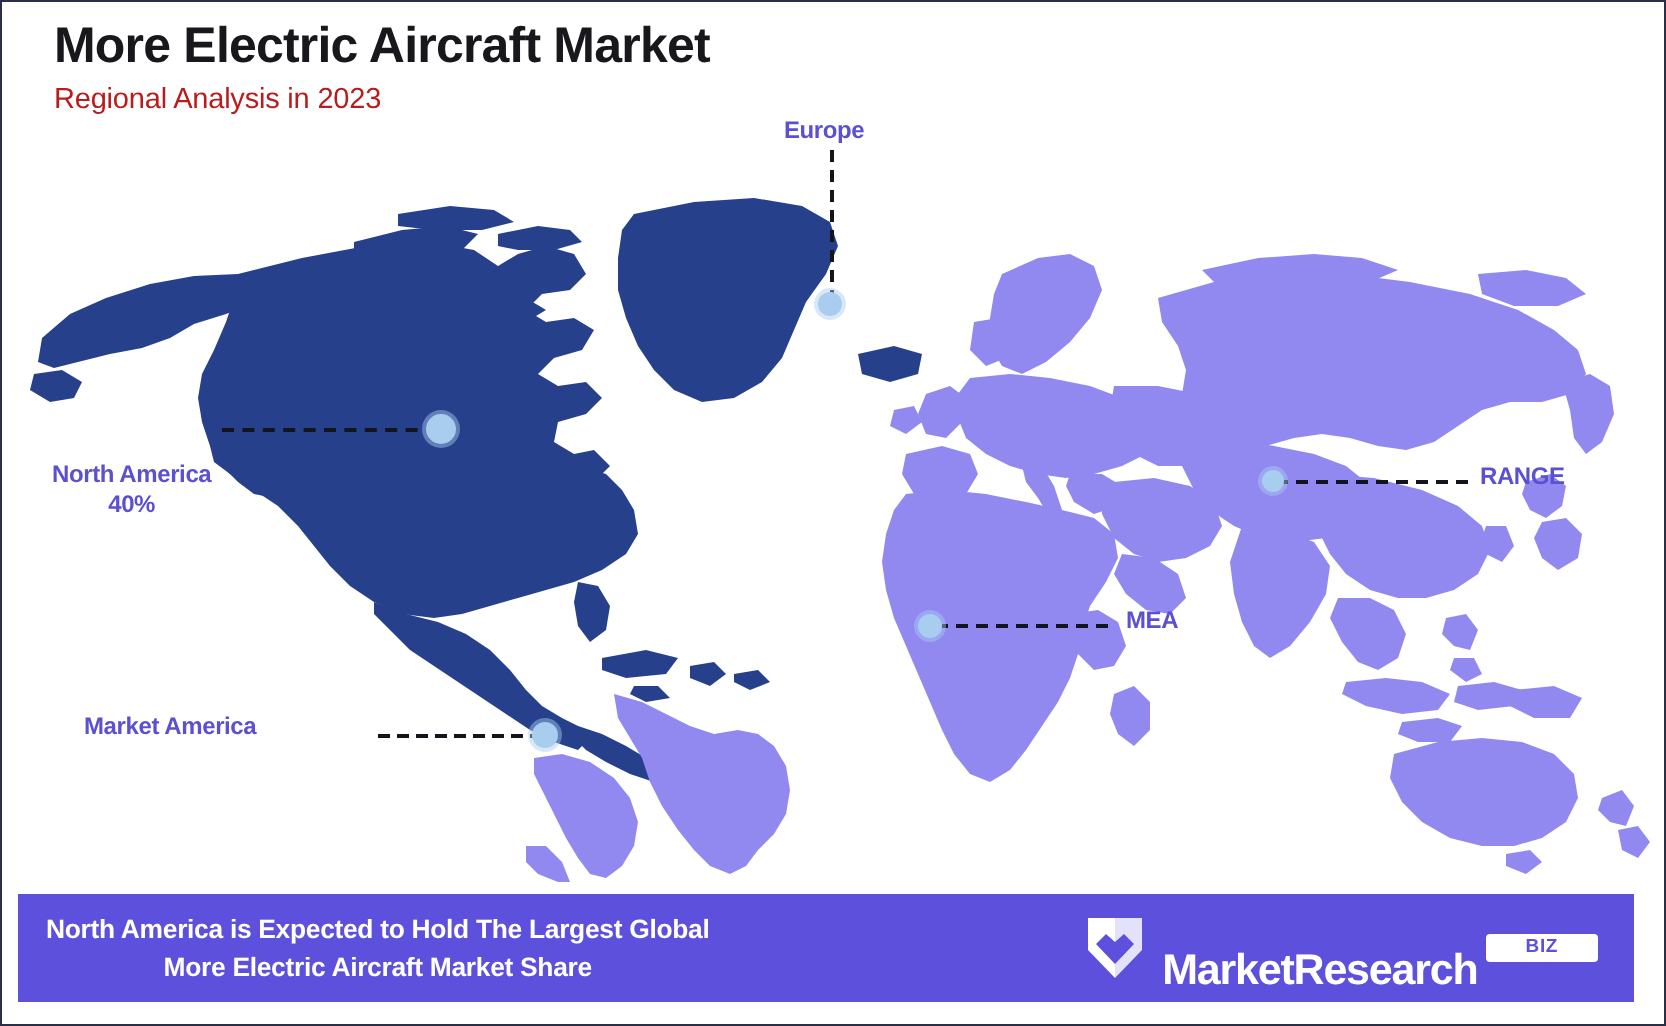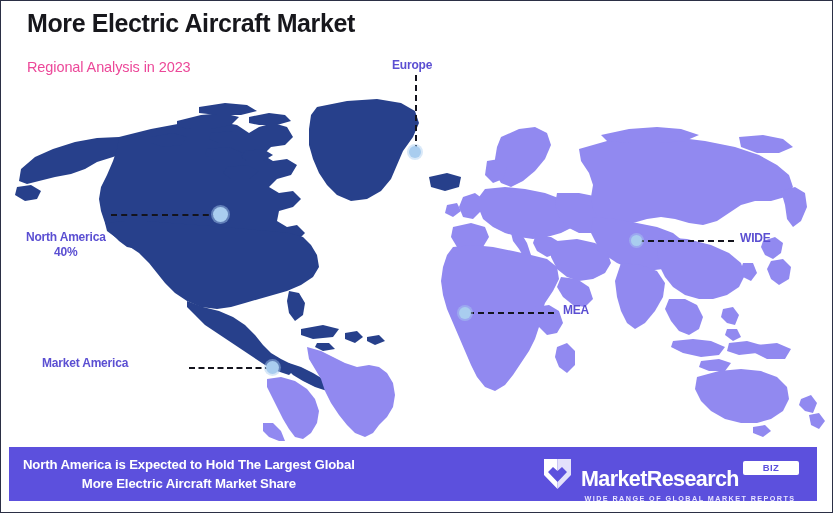--- a/index.html
+++ b/index.html
@@ -14,21 +14,21 @@
     overflow:hidden;
   }
 
   
   #header{position:absolute;left:26px;top:8px;width:600px;}
   #title{
     font-size:25px;font-weight:bold;color:#17171c;
     letter-spacing:-0.4px;line-height:1.12;white-space:nowrap;
   }
   #subtitle{
-    margin-top:22px;font-size:14.5px;color:#ec4899;font-weight:400;
+    margin-top:5px;font-size:14.5px;color:#b91c1c;font-weight:400;
     letter-spacing:-0.1px;
   }
 
   
   #map-wrap{position:absolute;left:0;top:40px;width:833px;height:400px;}
   #world-map{display:block;width:833px;height:400px;}
 
   
   .leader{position:absolute;border-top:2px dashed #14141e;height:0;}
   .leader-v{position:absolute;border-left:2px dashed #14141e;width:0;}
@@ -256,21 +256,21 @@
 
   <div class="region-label" style="left:41px;top:355px;">
     <span>Market America</span>
   </div>
 
   <div class="region-label" style="left:391px;top:57px;">
     <span>Europe</span>
   </div>
 
   <div class="region-label" style="left:739px;top:230px;">
-    <span>WIDE</span>
+    <span>RANGE</span>
   </div>
 
   <div class="region-label" style="left:562px;top:302px;">
     <span>MEA</span>
   </div>
 
   <div id="banner">
     <div id="banner-text">
       <div>North America is Expected to Hold The Largest Global</div>
       <div>More Electric Aircraft Market Share</div>
@@ -279,18 +279,17 @@
     <div id="logo">
       <svg id="logo-mark" viewBox="0 0 31 34">
         <path d="M2,2 L15.5,2 L15.5,14 L11,10 L6,15 L15.5,25 L15.5,32 L2,18 Z" fill="#ffffff"></path>
         <path d="M29,2 L15.5,2 L15.5,14 L20,10 L25,15 L15.5,25 L15.5,32 L29,18 Z" fill="#e4e1fb"></path>
       </svg>
       <div id="logo-text">
         <div id="logo-row">
           <span id="logo-name">MarketResearch</span>
           <span id="logo-biz">BIZ</span>
         </div>
-        <div id="logo-tagline">WIDE RANGE OF GLOBAL MARKET REPORTS</div>
       </div>
     </div>
   </div>
 
 </div>
 
 </body></html>

